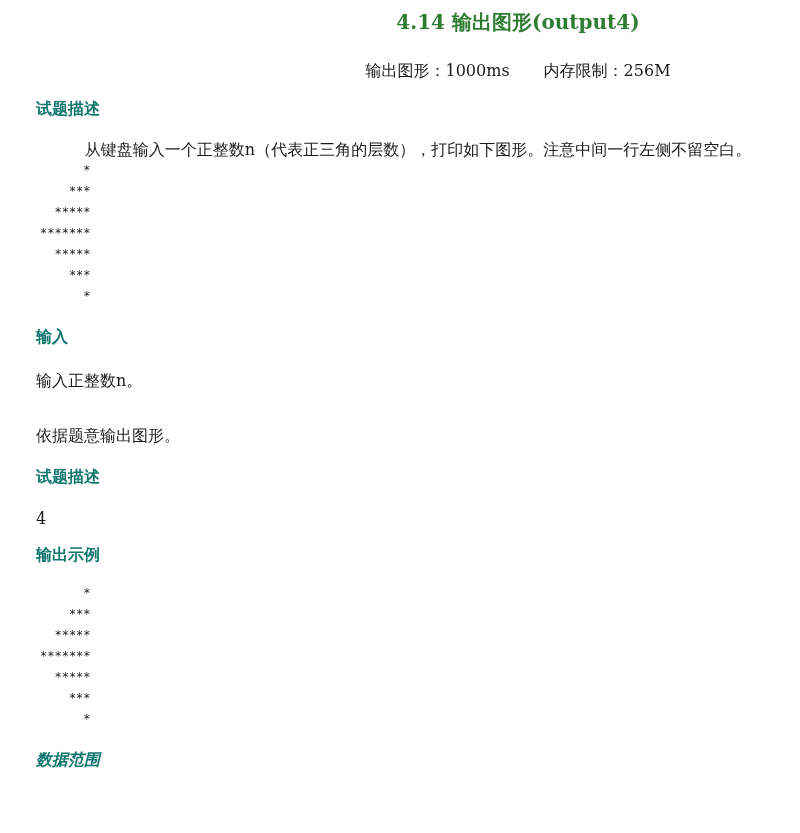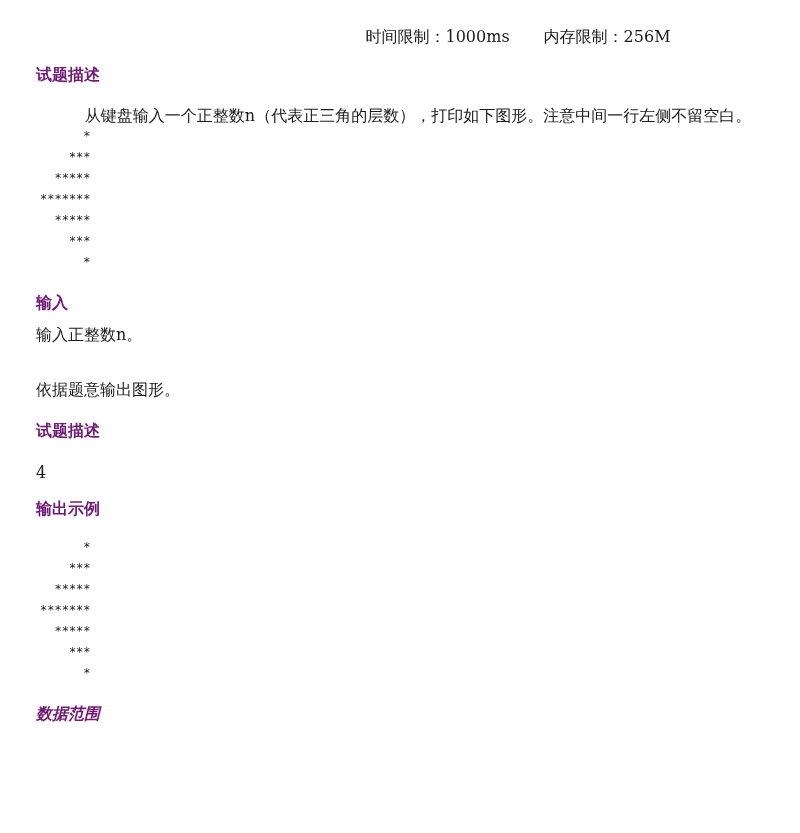--- a/index.html
+++ b/index.html
@@ -28,58 +28,59 @@
     line-height: 17px;
     white-space: nowrap;
   }
   .limits .mem { margin-left: 34px; text-align: right; }
 
   h2.sec-h {
     margin: 0 0 0 36px;
     font-size: 16px;
     font-weight: bold;
     line-height: 15px;
-    color: #701a75;
+    color: #0f766e;
   }
   p.body-p {
     margin: 0 0 0 36px;
     font-size: 16px;
     line-height: 21px;
   }
   pre.figure {
     margin: 0 0 0 40px;
     font-family: "DejaVu Sans Mono", "Liberation Mono", monospace;
     font-size: 12px;
     line-height: 21px;
     color: #1a1a1a;
   }
 
   
   #h-desc        { margin-top: 22px; }
   #p-desc        { margin-top: 23px; text-align: center; }
   #fig-desc      { margin-top: 0; }
   #h-input       { margin-top: 22px; }
-  #p-input       { margin-top: 14px; }
+  #p-input       { margin-top: 26px; }
   #h-output      { margin-top: 24px; }
   #p-output      { margin-top: 34px; }
   #h-input-ex    { margin-top: 23px; }
   #p-input-ex    { margin-top: 24px; }
   #h-output-ex   { margin-top: 18px; }
   #fig-output-ex { margin-top: 21px; }
   #h-range       { margin-top: 22px; font-style: italic; }
   #p-range       { margin-top: 21px; }
 </style>
 </head>
 <body>
 
 <div class="page">
 
+  <h1 class="title" id="page-title">4.14 输出图形(output4)</h1>
 
   <div class="limits">
-    <span><span>时间限制：</span><span>1000ms</span></span><span class="mem"><span>内存限制：</span><span>256M</span></span>
+    <span><span>输出图形：</span><span>1000ms</span></span><span class="mem"><span>内存限制：</span><span>256M</span></span>
   </div>
 
   <h2 class="sec-h" id="h-desc">试题描述</h2>
 
   <p class="body-p" id="p-desc">从键盘输入一个正整数n（代表正三角的层数），打印如下图形。注意中间一行左侧不留空白。</p>
 
   <pre class="figure" id="fig-desc">      *
     ***
   *****
 *******

